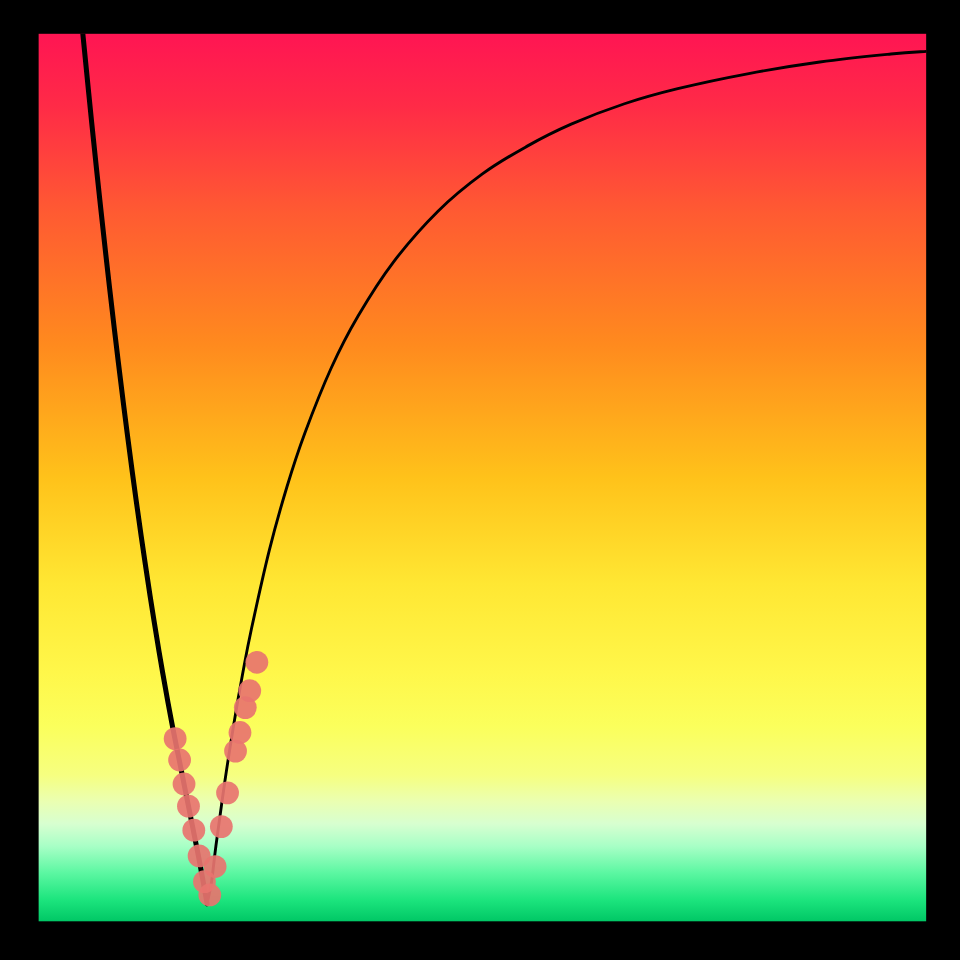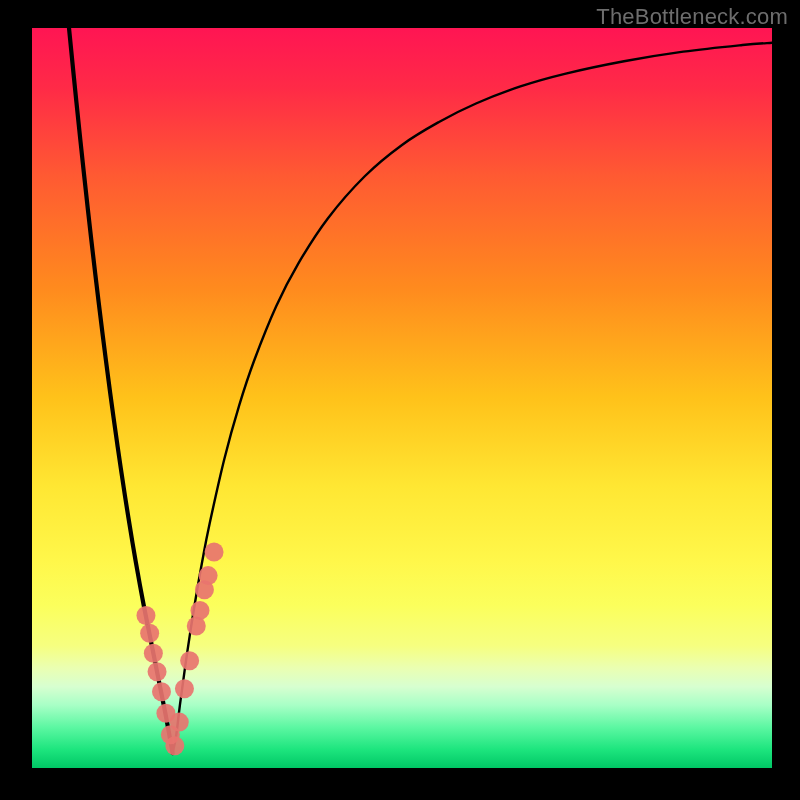--- a/index.html
+++ b/index.html
@@ -73,14 +73,13 @@
         <circle cx="147.26" cy="694.12" r="9.5" fill="#e8746f" stroke="#d95a57" stroke-width="0" fill-opacity="0.92"></circle>
         <circle cx="152.44000000000003" cy="660.82" r="9.5" fill="#e8746f" stroke="#d95a57" stroke-width="0" fill-opacity="0.92"></circle>
         <circle cx="157.62" cy="632.7" r="9.5" fill="#e8746f" stroke="#d95a57" stroke-width="0" fill-opacity="0.92"></circle>
         <circle cx="164.28" cy="597.92" r="9.5" fill="#e8746f" stroke="#d95a57" stroke-width="0" fill-opacity="0.92"></circle>
         <circle cx="167.98" cy="582.38" r="9.5" fill="#e8746f" stroke="#d95a57" stroke-width="0" fill-opacity="0.92"></circle>
         <circle cx="172.42000000000002" cy="561.66" r="9.5" fill="#e8746f" stroke="#d95a57" stroke-width="0" fill-opacity="0.92"></circle>
         <circle cx="176.12" cy="547.6" r="9.5" fill="#e8746f" stroke="#d95a57" stroke-width="0" fill-opacity="0.92"></circle>
         <circle cx="182.04000000000002" cy="523.9200000000001" r="9.5" fill="#e8746f" stroke="#d95a57" stroke-width="0" fill-opacity="0.92"></circle>
       </svg>
     </div>
-  <div class="watermark" id="wm" style="right: 12px; top: 4px;">TheBottleneck.com</div>
 </div>
 
 </body></html>

